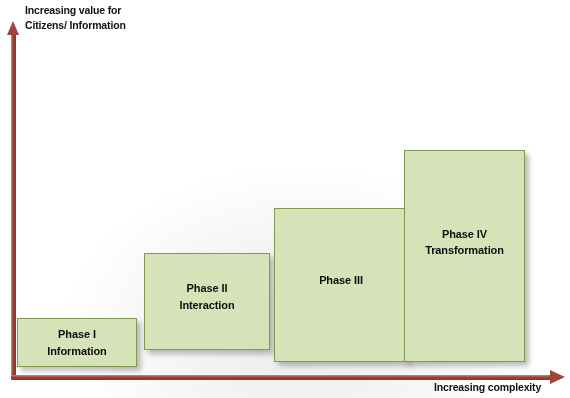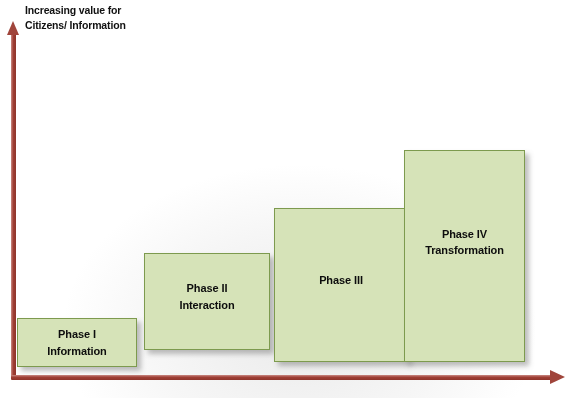--- a/index.html
+++ b/index.html
@@ -122,20 +122,21 @@
   <div class="axis-v-head"></div>
 
   <div class="axis-h-line"></div>
   <div class="axis-h-head"></div>
 
   <div class="axis-label-v">
     <span>Increasing value for</span>
     <span>Citizens/ Information</span>
   </div>
 
+  <div class="axis-label-h">Increasing complexity</div>
 
   <div class="bar" id="bar-1">
     <div class="bar-label">
       <span>Phase I</span>
       <span>Information</span>
     </div>
   </div>
 
   <div class="bar" id="bar-2">
     <div class="bar-label">

